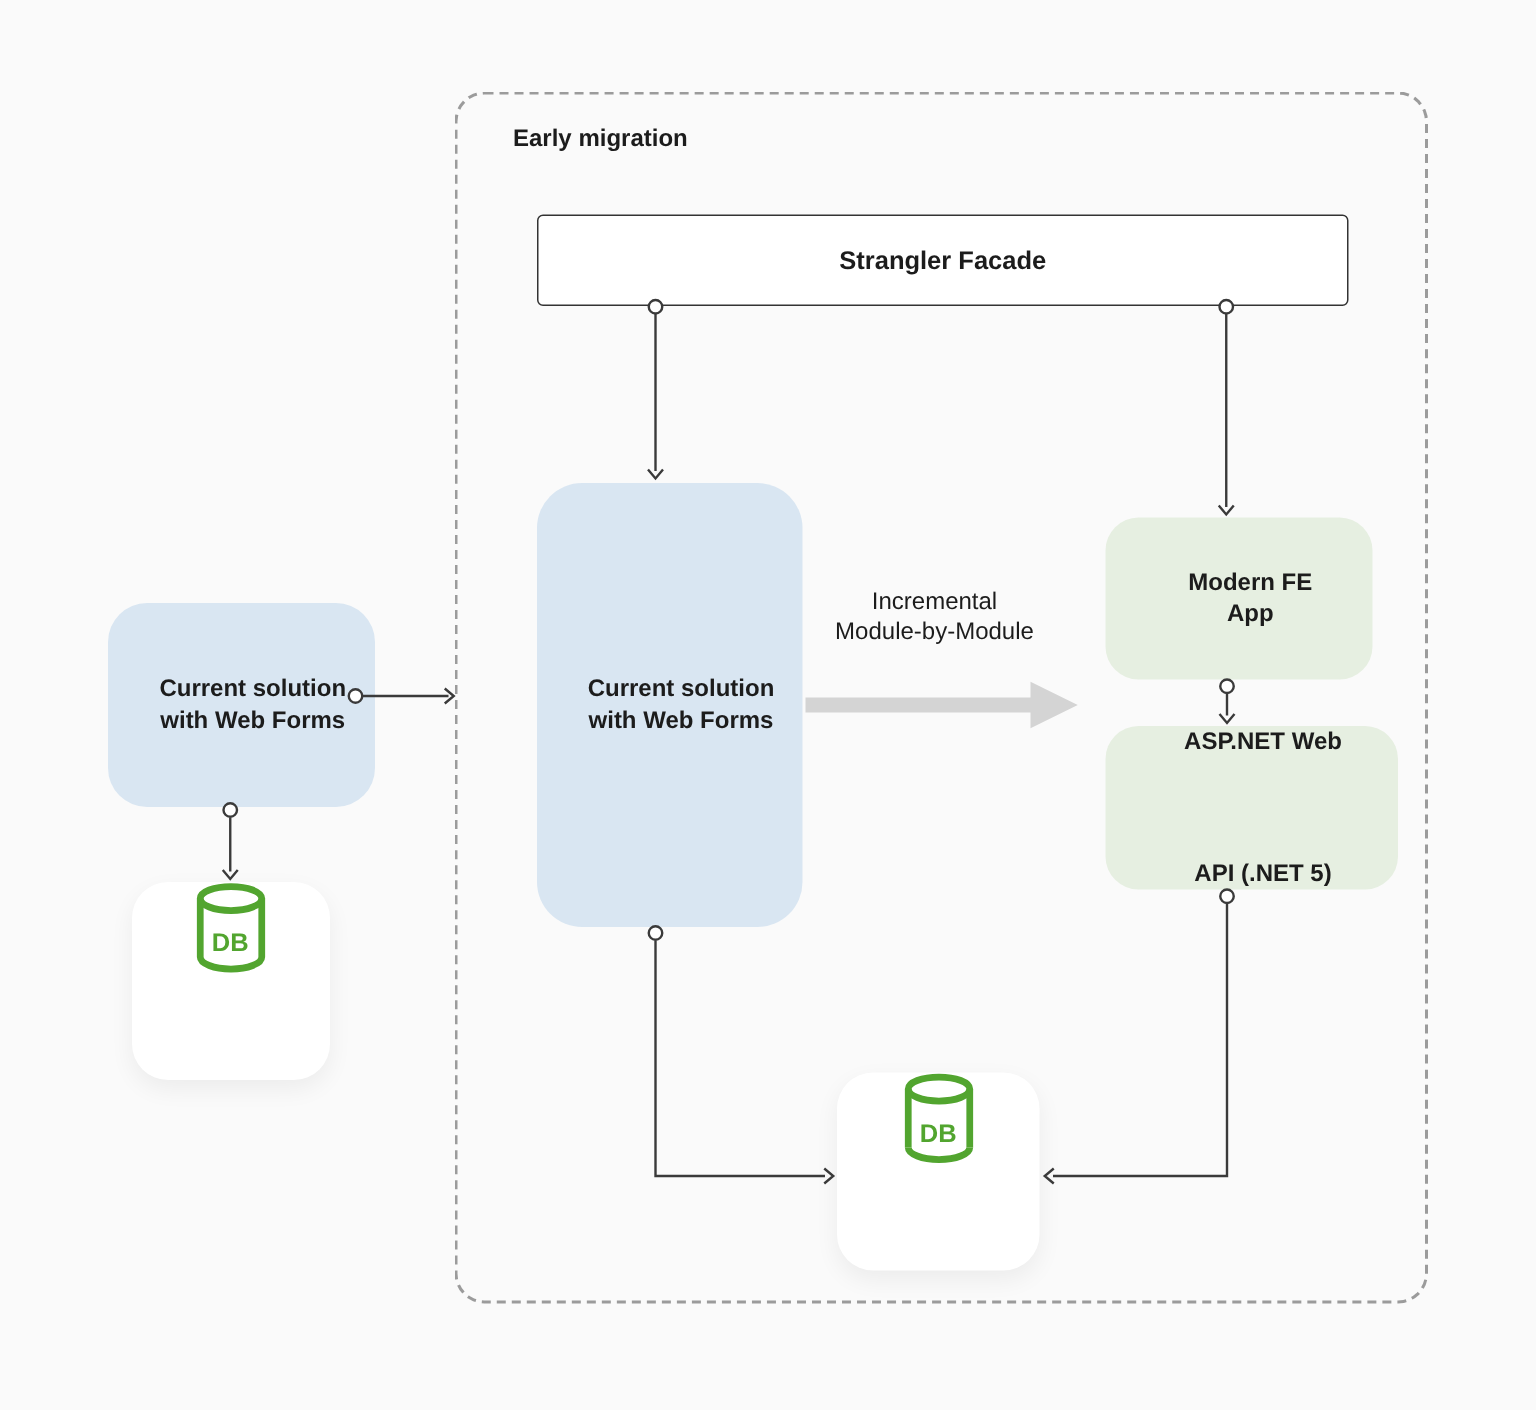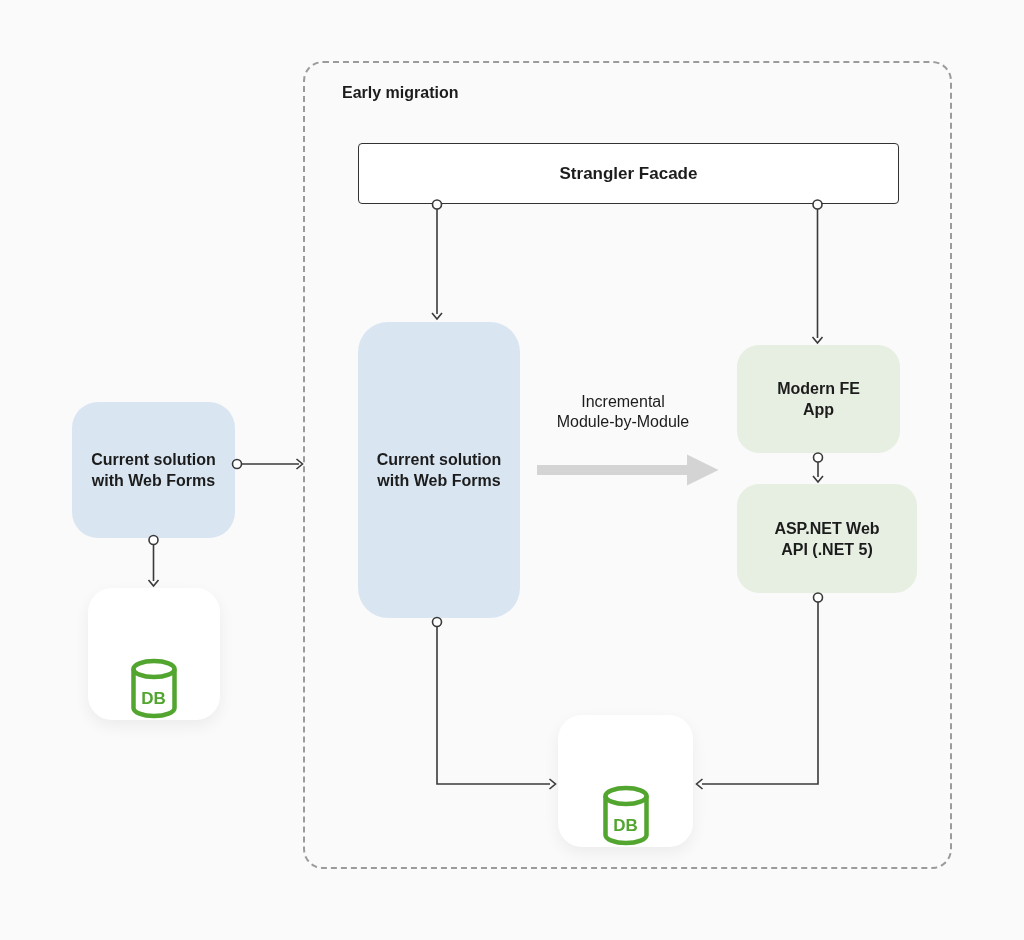--- a/index.html
+++ b/index.html
@@ -16,30 +16,31 @@
     position: absolute;
     display: flex;
     flex-direction: column;
     align-items: center;
     justify-content: center;
     text-align: center;
     font-weight: 700;
     font-size: 16px;
     line-height: 21px;
     z-index: 1;
+    padding-left: 15px;
   }
   .node-blue  { background: var(--node_blue);  border-radius: 26px; }
   .node-green { background: var(--node_green); border-radius: 22px; }
   .card {
     position: absolute;
     background: var(--card_white);
     border-radius: 24px;
     box-shadow: 0 6px 16px rgba(0,0,0,0.06);
     display: flex;
-    align-items: flex-end;
+    align-items: flex-start;
     justify-content: center;
     z-index: 1;
   }
   .group-box {
     position: absolute;
     left: 303px; top: 61px;
     width: 649px; height: 808px;
     border: 2px dashed var(--dash);
     border-radius: 20px;
     box-sizing: border-box;
@@ -142,21 +143,21 @@
   <div class="migration-label">
     <span class="ln">Incremental</span>
     <span class="ln">Module-by-Module</span>
   </div>
 
   <div class="node node-green" style="left:737px; top:345px; width:163px; height:108px;">
     <span class="ln">Modern FE</span>
     <span class="ln">App</span>
   </div>
 
-  <div class="node node-green" style="left:737px; top:484px; width:180px; height:109px;">
+  <div class="node node-green" style="left:737px; top:484px; width:180px; height:109px;justify-content:space-between;">
     <span class="ln">ASP.NET Web</span>
     <span class="ln">API (.NET 5)</span>
   </div>
 
   <div class="card" style="left:558px; top:715px; width:135px; height:132px;">
     <svg width="52" height="62" viewBox="0 0 52 62">
       <ellipse class="db-shape" cx="26" cy="11" rx="20.5" ry="8"></ellipse>
       <path class="db-shape" d="M5.5,11 V50"></path>
       <path class="db-shape" d="M46.5,11 V50"></path>
       <path class="db-shape" d="M5.5,50 A20.5 8 0 0 0 46.5,50"></path>

